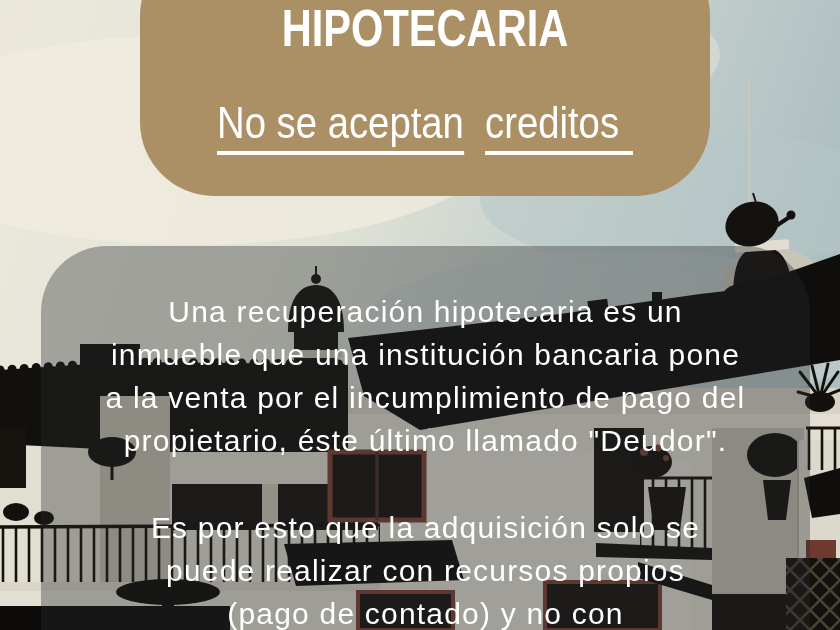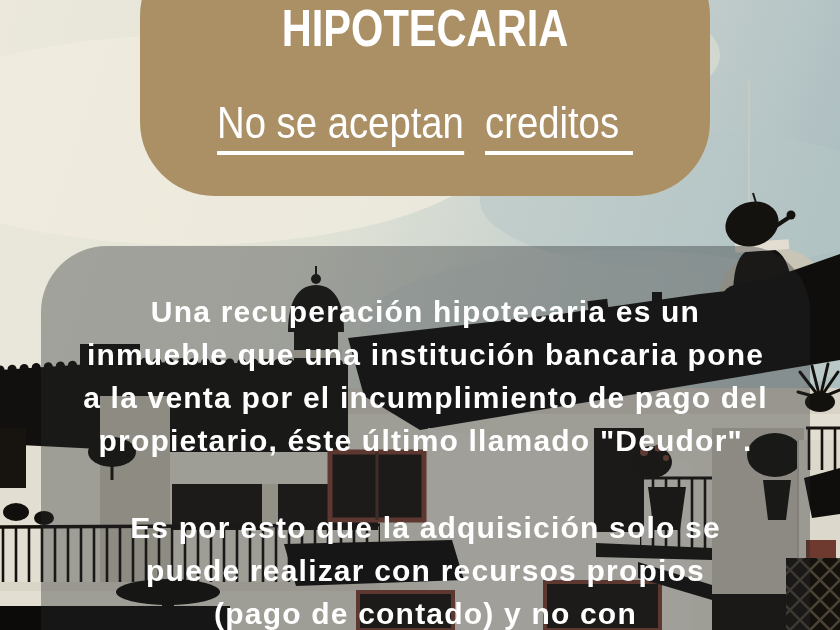--- a/index.html
+++ b/index.html
@@ -29,21 +29,21 @@
   .subtitle .seg + .seg { margin-left:12px; padding-right:16px; }
 
   
   .info-panel {
     position:absolute; left:41px; top:246px; width:769px; height:384px;
     background:rgba(38,42,45,0.36); border-radius:66px 66px 0 0;
     box-sizing:border-box; padding-top:44px; text-align:center; z-index:2;
   }
   .info-panel p {
     margin:0; color:#ffffff; font-size:30px; line-height:43px;
-    letter-spacing:1.2px; font-weight:700; white-space:pre-line;
+    letter-spacing:1.2px; font-weight:400; white-space:pre-line;
   }
   .info-panel p.second { margin-top:44px; }
 </style>
 </head>
 <body>
 
 <div class="canvas">
 
   <svg class="photo" width="840" height="630" viewBox="0 0 840 630" xmlns="http://www.w3.org/2000/svg">
     <defs>

